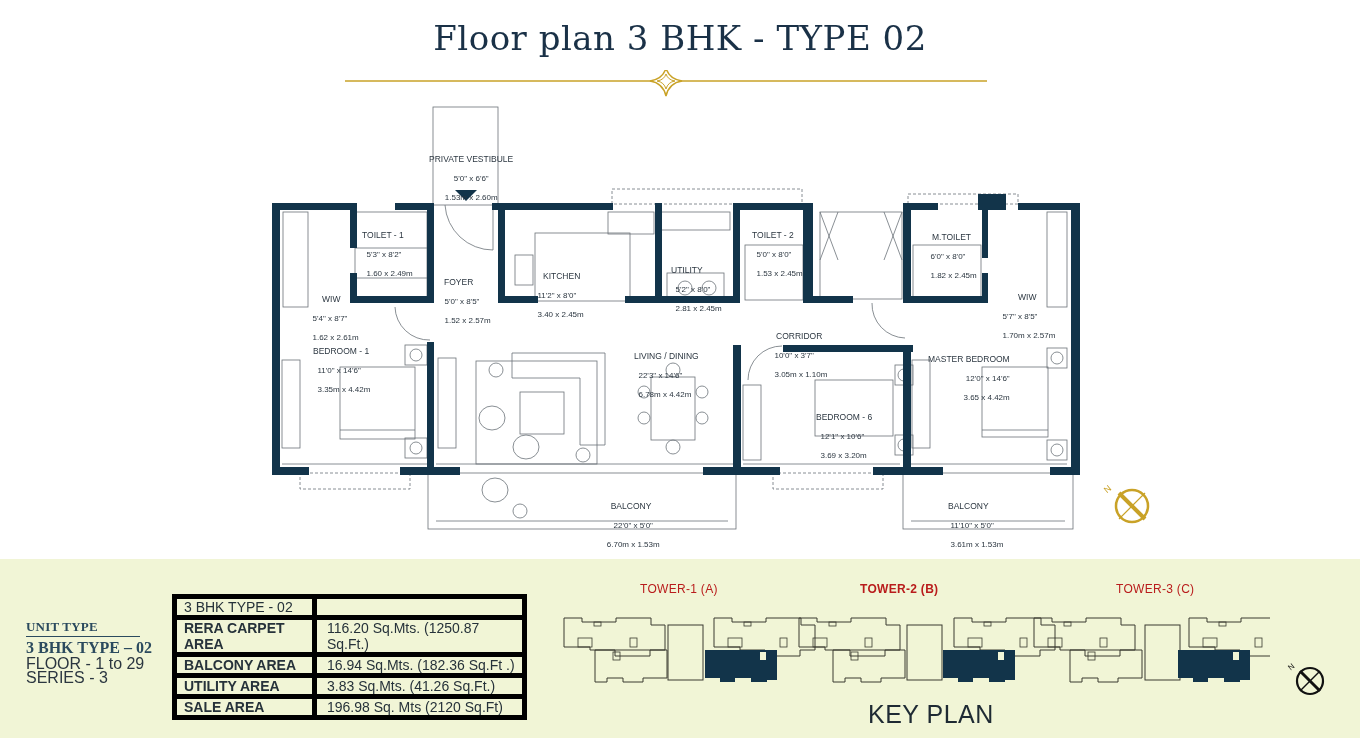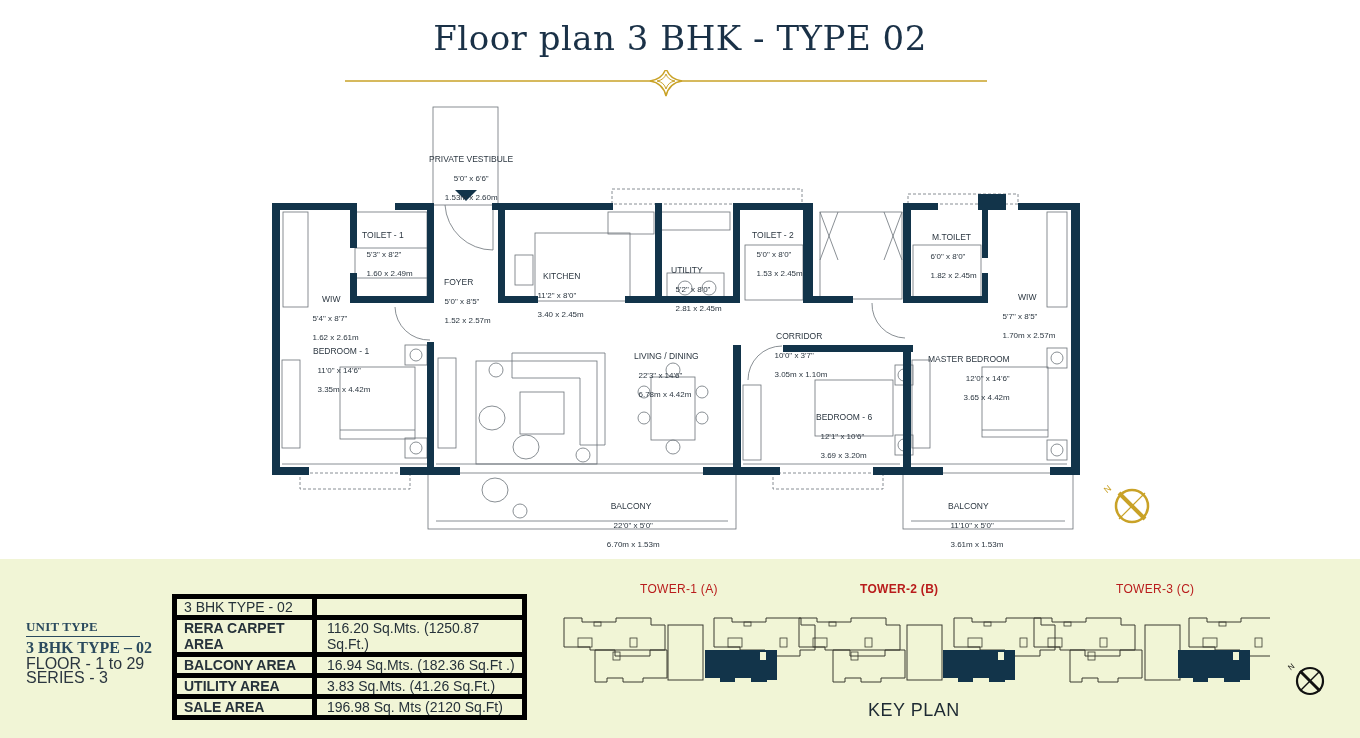--- a/index.html
+++ b/index.html
@@ -37,21 +37,21 @@
   }
   table.area td {
     border: 5px solid #000000; font-size: 14px; color: #26323a; height: 21px; padding: 0 7px;
     vertical-align: middle;
   }
   table.area td.k { width: 140px; font-weight: bold; }
   table.area td.v { width: 210px; padding-left: 10px; }
   table.area tr:first-child td { height: 17px; }
 
   .tower-label { position: absolute; font-size: 12px; color: #b91c1c; top: 582px; letter-spacing: 0.3px; }
-  .keyplan-label { position: absolute; left: 868px; top: 700px; font-size: 18px; color: #1e2a33; letter-spacing: 0.5px; }
+  .keyplan-label { position: absolute; left: 868px; top: 700px; font-size: 25px; color: #1e2a33; letter-spacing: 0.5px; }
   .keyplan { position: absolute; left: 550px; top: 600px; width: 720px; height: 95px; }
   .compass { position: absolute; }
 </style>
 </head>
 <body>
 
 <div class="title">Floor plan 3 BHK - TYPE 02</div>
 <svg class="divider" style="top:70px;height:28px;" viewBox="0 0 642 28">
   <line x1="0" y1="11" x2="642" y2="11" stroke="#c9a227" stroke-width="1.5"></line>
   <path d="M321 -2 Q324 9 337 11 Q324 13 321 26 Q318 13 305 11 Q318 9 321 -2 Z" fill="#fff" stroke="#c9a227" stroke-width="1.5"></path>

